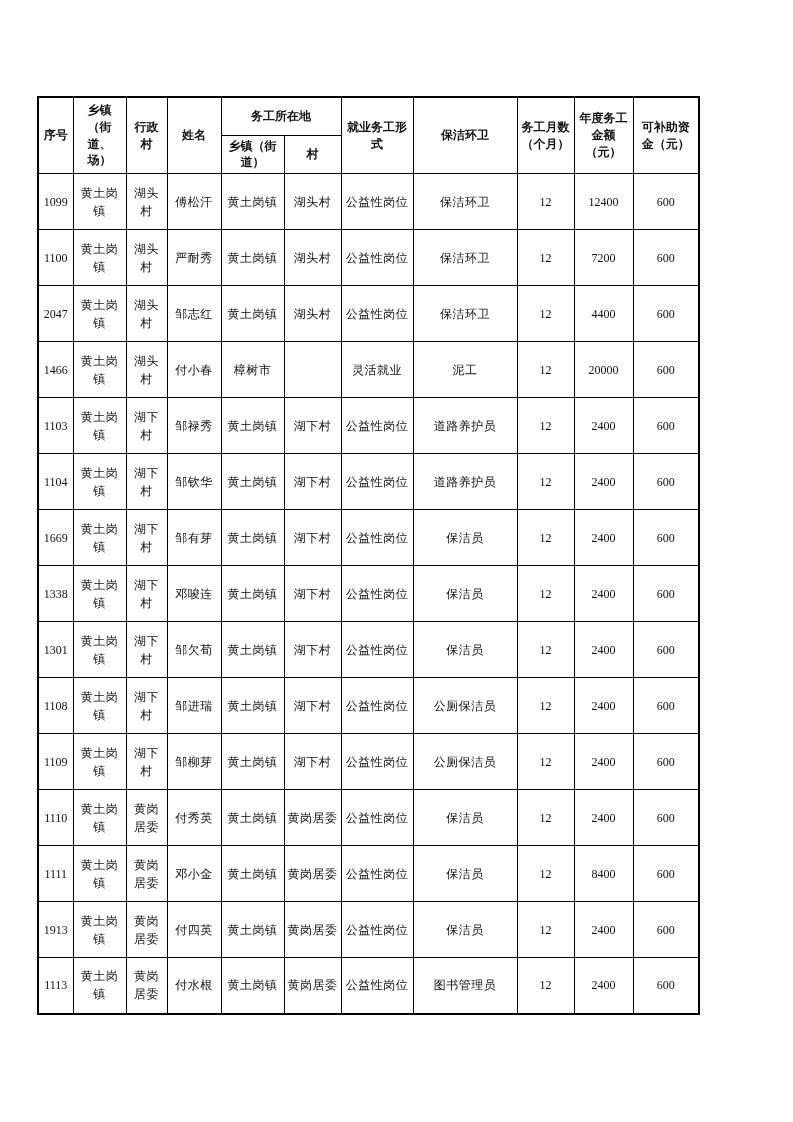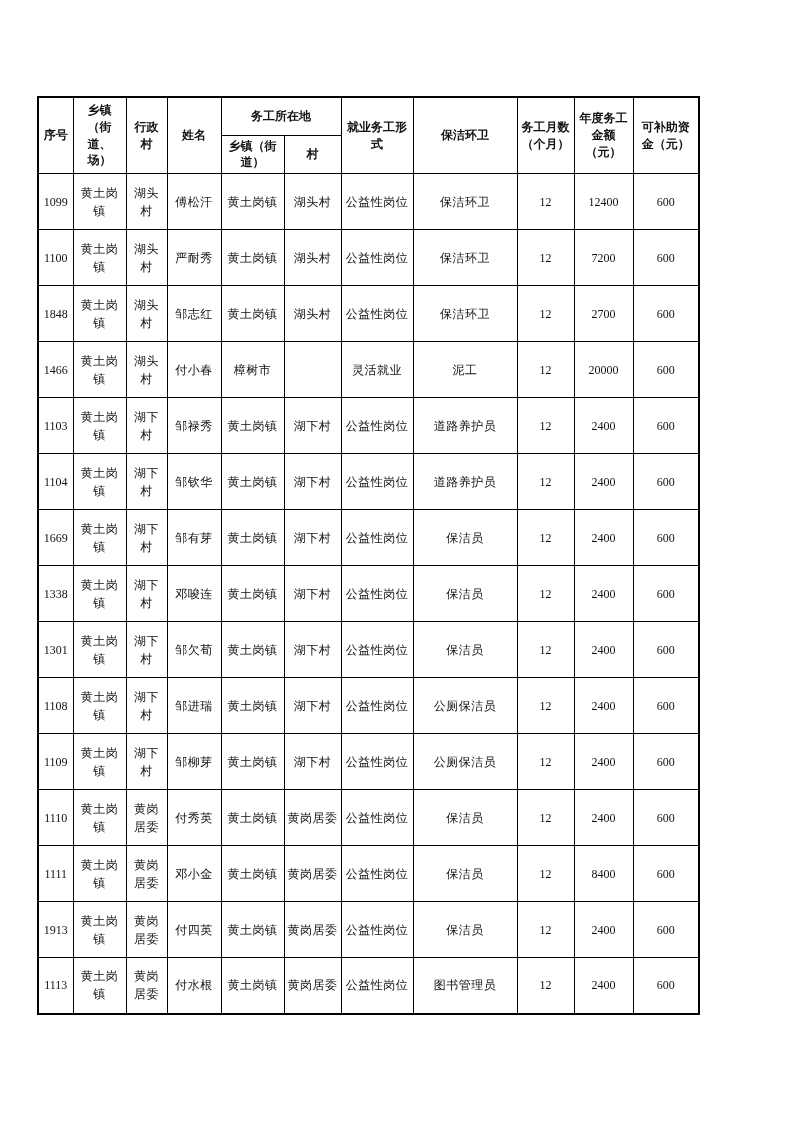--- a/index.html
+++ b/index.html
@@ -104,30 +104,30 @@
             <td>严耐秀</td>
             <td>黄土岗镇</td>
             <td>湖头村</td>
             <td>公益性岗位</td>
             <td>保洁环卫</td>
             <td class="num">12</td>
             <td class="num">7200</td>
             <td class="num">600</td>
           </tr>
           <tr>
-            <td class="num">1848</td>
+            <td class="num">2047</td>
             <td>黄土岗镇</td>
             <td>湖头村</td>
             <td>邹志红</td>
             <td>黄土岗镇</td>
             <td>湖头村</td>
             <td>公益性岗位</td>
             <td>保洁环卫</td>
             <td class="num">12</td>
-            <td class="num">2700</td>
+            <td class="num">4400</td>
             <td class="num">600</td>
           </tr>
           <tr>
             <td class="num">1466</td>
             <td>黄土岗镇</td>
             <td>湖头村</td>
             <td>付小春</td>
             <td>樟树市</td>
             <td></td>
             <td>灵活就业</td>

